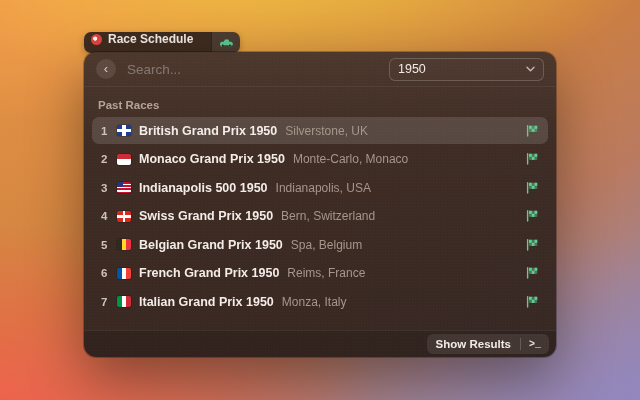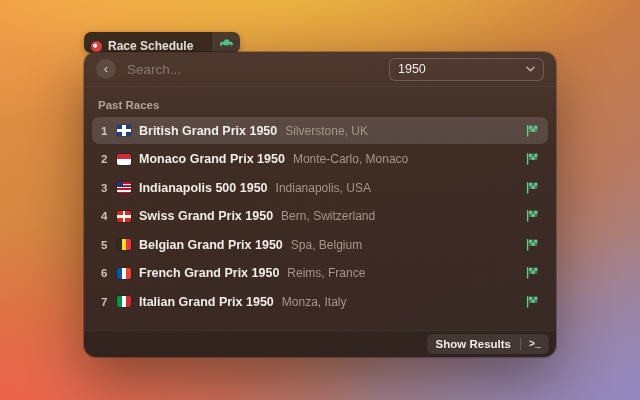--- a/index.html
+++ b/index.html
@@ -12,21 +12,21 @@
       radial-gradient(120% 95% at -6% 108%, rgba(248,92,77,.95) 0%, rgba(248,92,77,0) 55%),
       radial-gradient(115% 105% at 109% 114%, rgba(145,134,193,.95) 0%, rgba(145,134,193,0) 54%),
       radial-gradient(95% 75% at 45% -18%, rgba(242,203,62,.92) 0%, rgba(242,203,62,0) 62%),
       radial-gradient(85% 65% at 6% -6%, rgba(245,158,76,.9) 0%, rgba(245,158,76,0) 55%),
       linear-gradient(150deg, #e89745 0%, #cd7f40 45%, #ba7a60 68%, #a2838f 85%, #9489ba 100%);
   }
 
   
   .tag-pill {
     position:absolute; left:84px; top:32px; height:21px;
-    display:flex; align-items:flex-end; gap:10px;
+    display:flex; align-items:flex-start; gap:10px;
     background:rgba(48,34,28,.92); border-radius:7px;
     box-shadow:0 2px 6px rgba(0,0,0,.25);
     color:#f1eae5; font-size:12px; font-weight:700; cursor:default;
   }
   .tag-left { display:flex; align-items:center; gap:6px; padding:0 8px 0 7px; }
   .tag-ico {
     width:11px; height:11px; border-radius:50%;
     background: radial-gradient(circle at 38% 42%, #fff 0 1.7px, rgba(255,255,255,0) 2.4px), #e0443f;
     flex:0 0 auto;
   }

